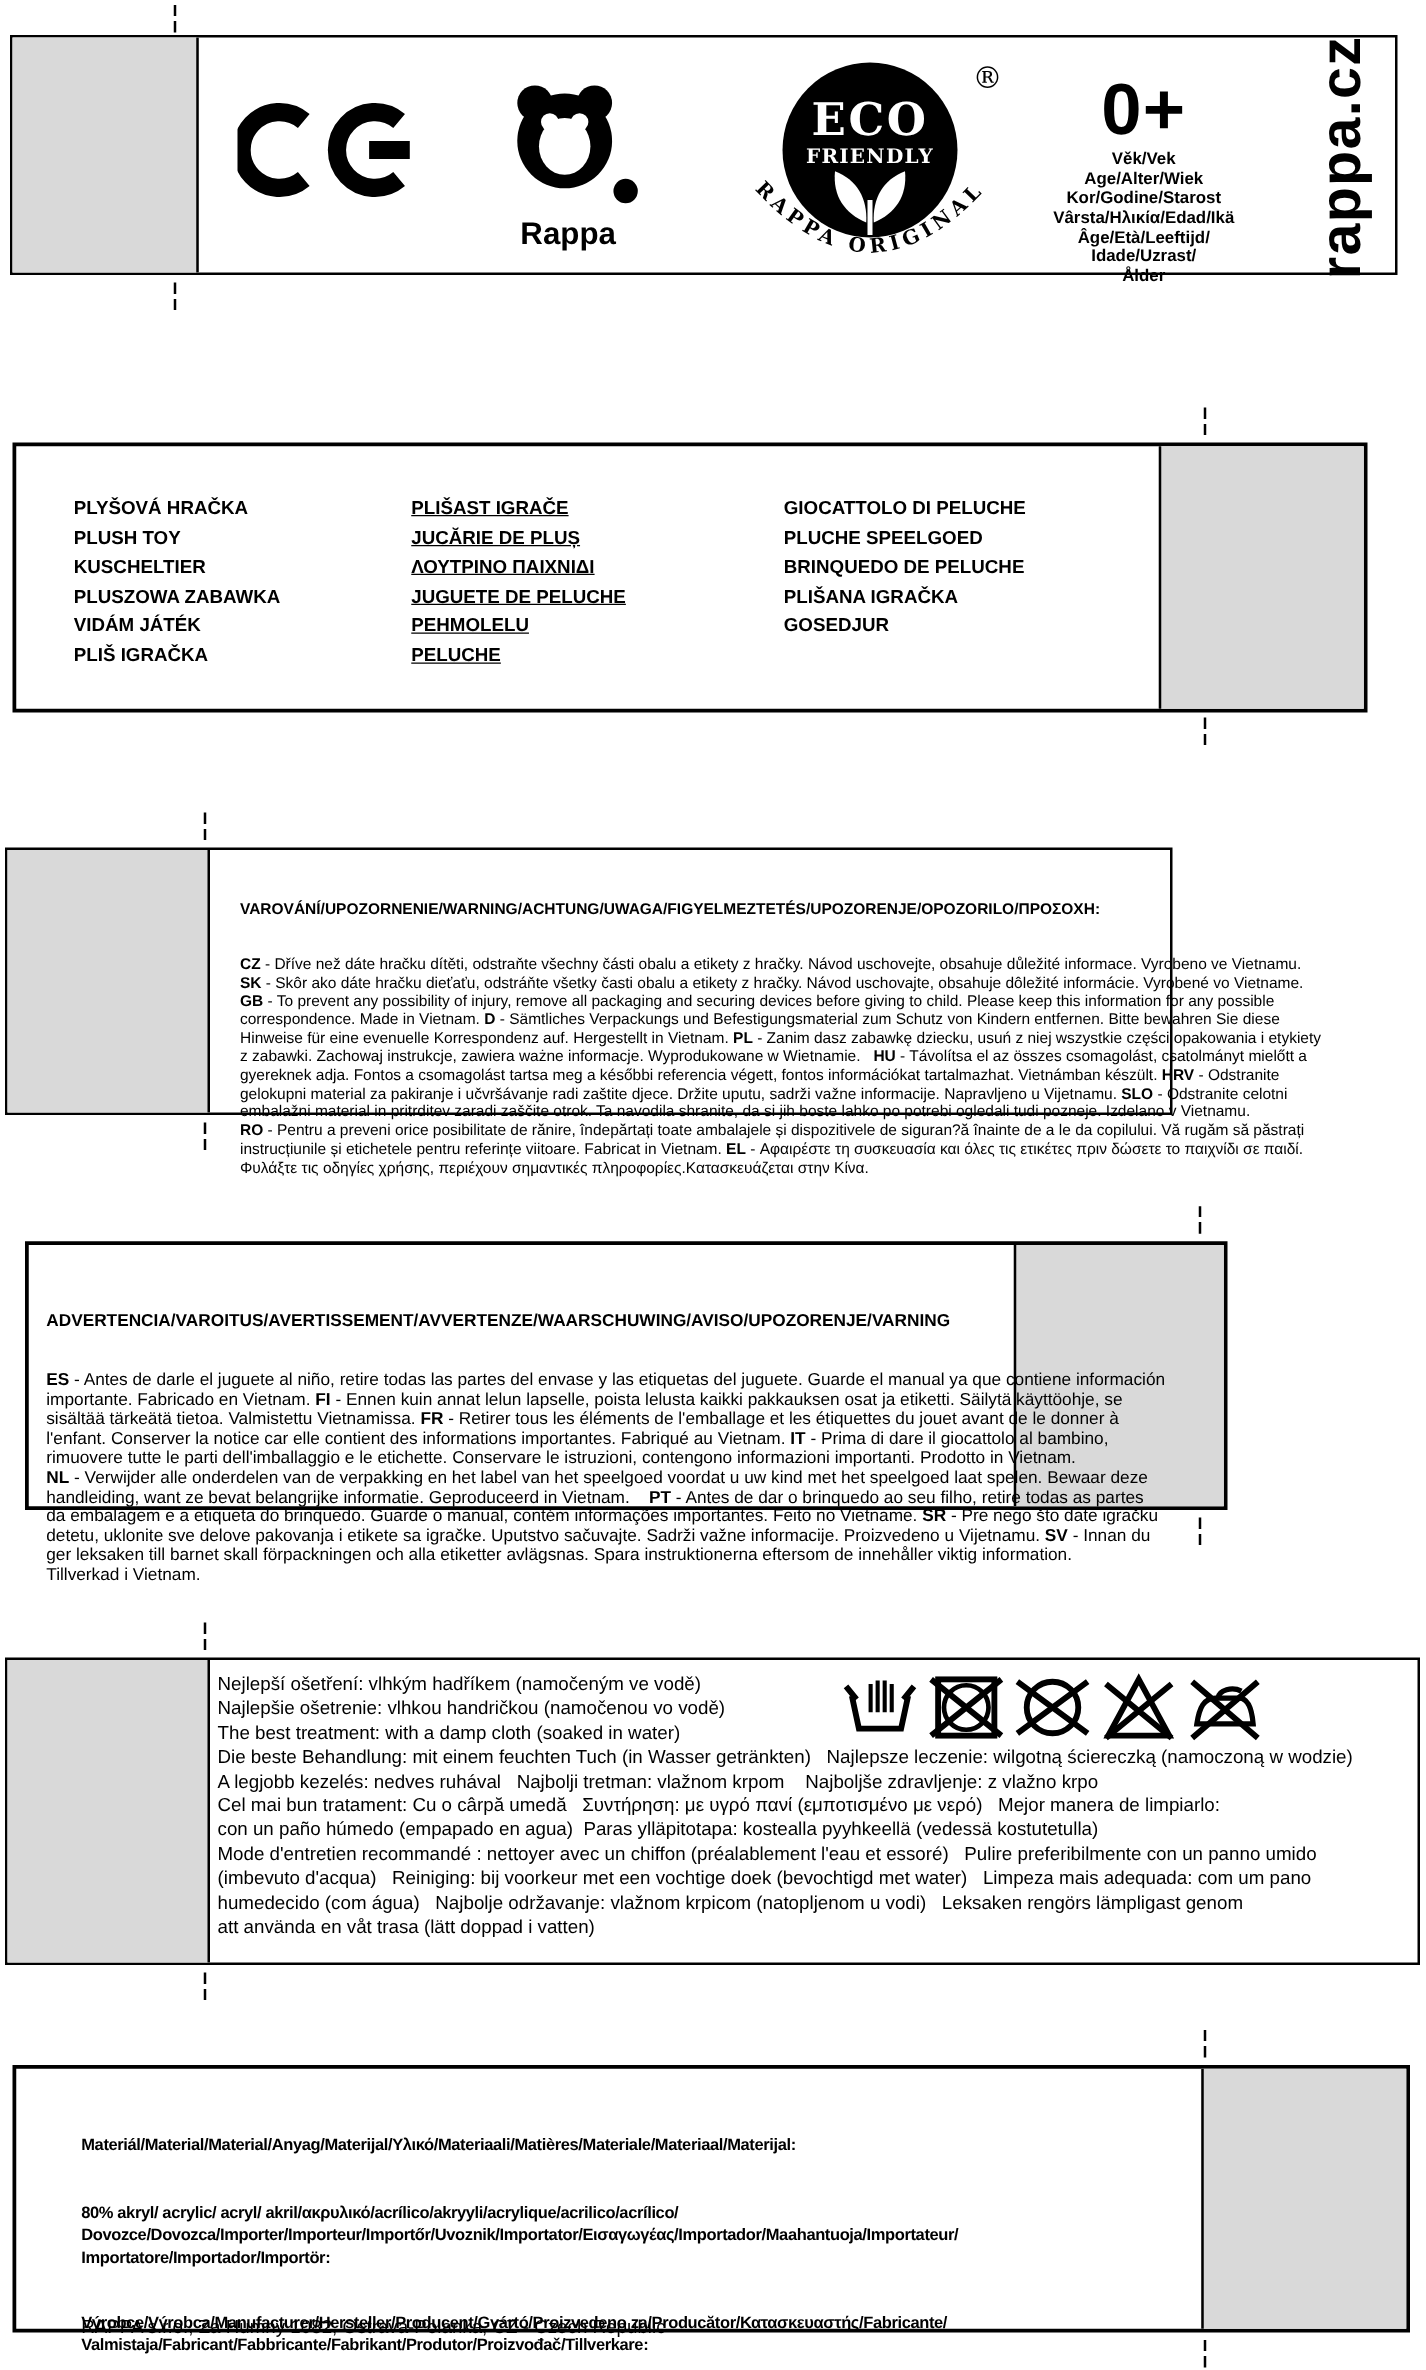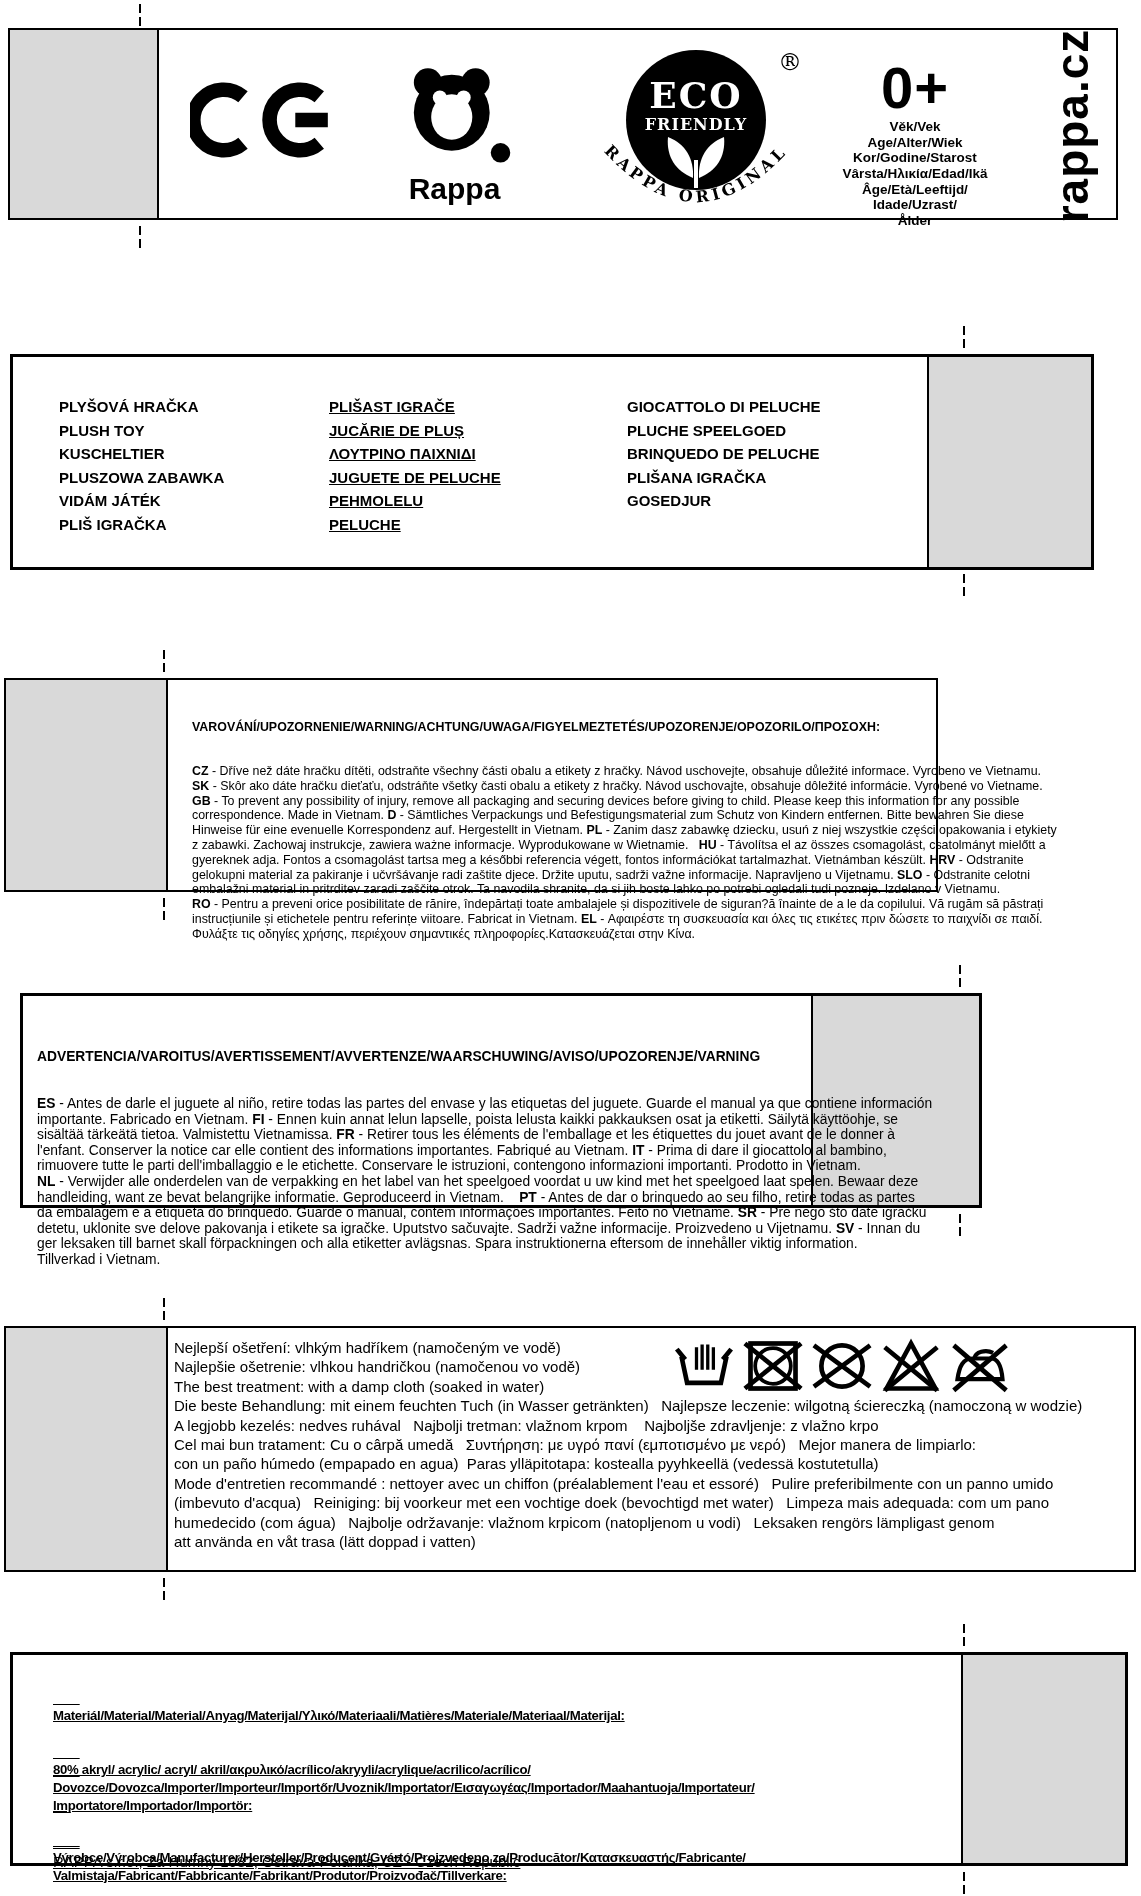--- a/index.html
+++ b/index.html
@@ -7,38 +7,38 @@
          font-family:"Liberation Sans",sans-serif;color:#000;overflow:hidden;}
   .box{position:absolute;border:2px solid #000;background:#fff;box-sizing:border-box;}
   .box.thick{border-width:3px;}
   .panel{position:absolute;top:0;bottom:0;background:#d9d9d9;}
   .panel.left{left:0;border-right:2px solid #000;}
   .panel.right{right:0;border-left:2px solid #000;}
   .mark{position:absolute;width:2px;height:22px;
         background:linear-gradient(#000 0 9px,transparent 9px 13px,#000 13px 22px);}
   
   .band-item{position:absolute;}
-  .wordmark{font-weight:bold;font-size:30px;letter-spacing:0;text-align:center;margin-top:0;}
+  .wordmark{font-weight:bold;font-size:25px;letter-spacing:0;text-align:center;margin-top:0;}
   .age{width:230px;text-align:center;font-weight:bold;}
   .age-value{font-size:58px;line-height:1.02;letter-spacing:1px;}
   .age-labels{font-size:13.5px;line-height:15.6px;margin-top:2px;}
   .website{position:absolute;left:1062px;top:96px;transform:translate(-50%,-50%) rotate(-90deg);
            font-weight:bold;font-size:46px;letter-spacing:1px;white-space:nowrap;}
   
   .names{position:absolute;top:38px;font-weight:bold;font-size:15px;line-height:23.5px;white-space:pre;}
   
   .wtext{position:absolute;white-space:pre;}
   .wtext .heading{font-weight:bold;}
   .w1{left:186px;top:10px;font-size:12.4px;line-height:14.8px;}
   .w2{left:14px;top:22px;font-size:13.8px;line-height:15.6px;}
   .care-lines{left:168px;top:10px;font-size:15px;line-height:19.4px;}
   .symbols{position:absolute;left:668px;top:6px;display:flex;gap:9px;}
   .symbols svg{display:block;}
   
-  .info-group{position:absolute;left:40px;white-space:pre;text-decoration:underline;}
+  .info-group{position:absolute;left:52px;white-space:pre;}
   .info-head{font-weight:bold;font-size:13.2px;line-height:17.8px;letter-spacing:-0.3px;}
   .info-value{font-size:15px;line-height:20px;margin-top:1px;}
   svg text{font-family:"DejaVu Serif","Liberation Serif",serif;}
 </style>
 </head>
 <body>
 
 <div class="sheet">
 
   <div class="mark" style="left:139px;top:4px"></div>

